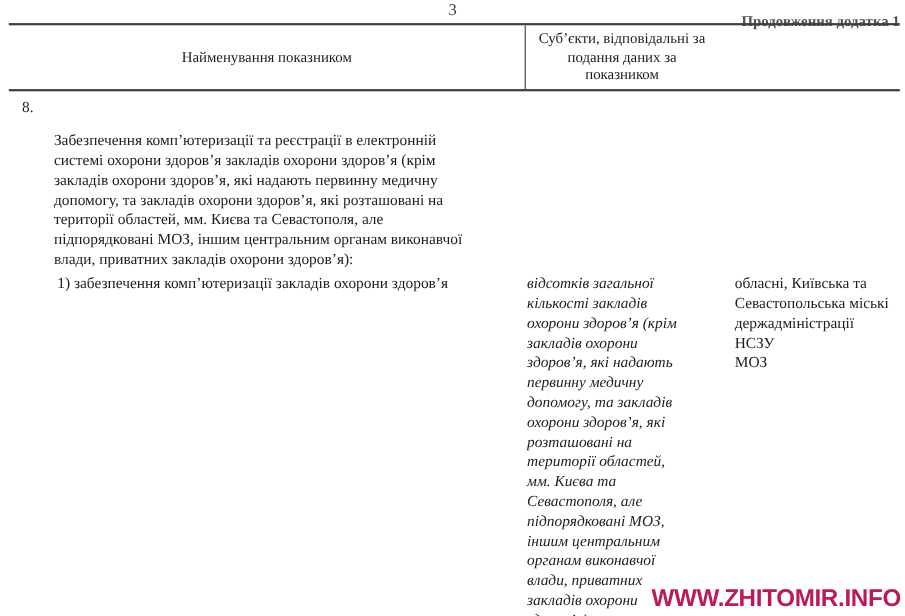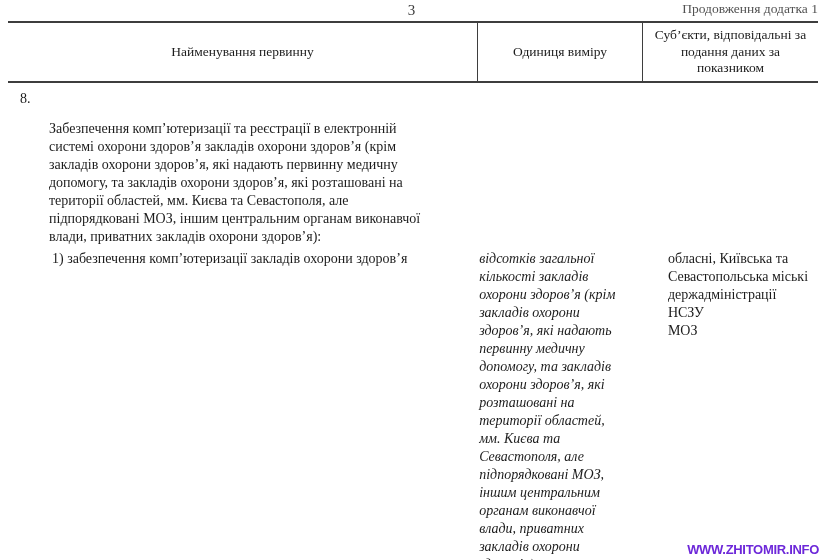--- a/index.html
+++ b/index.html
@@ -9,22 +9,22 @@
     font-family: "Liberation Serif", serif;
     color: #1c1c1c;
     position: relative;
     overflow: hidden;
   }
   .page-number {
     position: absolute; top: 2px; left: 0; width: 823px;
     text-align: center; font-size: 15px; color: #3a3a3a;
   }
   .continuation {
-    position: absolute; top: 1px; right: 5px;
-    font-size: 13.5px; color: #525252;
+    position: absolute; top: 12px; right: 5px;
+    font-size: 13.5px; color: #525252; font-weight: bold;
   }
   .tbl-header {
     position: absolute; top: 21px; left: 8px;
     width: 810px; height: 62px;
     border-top: 2px solid #3e3e3e;
     border-bottom: 2px solid #3e3e3e;
     display: flex;
     box-sizing: border-box;
   }
   .th {
@@ -44,39 +44,36 @@
   .num { width: 29px; padding-left: 12px; box-sizing: content-box; }
   .indicator-text { width: 429px; margin-top: 30px; }
   .row-sub { display: flex; margin-top: 4px; gap: 36px; }
   .col { box-sizing: border-box; }
   .col1 { width: 470px; padding-left: 44px; }
   .col2 { width: 165px; padding-left: 6px; font-style: italic; }
   .col3 { width: 175px; padding-left: 9px; }
   .watermark {
     position: absolute; right: 4px; bottom: 3px;
     font-family: "Liberation Sans", sans-serif;
-    font-weight: bold; font-size: 13px;
+    font-weight: bold; font-size: 22px;
     letter-spacing: -0.3px;
-    color: #6d28d9;
+    color: #be185d;
   }
 </style>
 </head>
 <body>
 
 <div class="page">
 
   <div class="page-number">3</div>
   <div class="continuation">Продовження додатка 1</div>
 
   <div class="tbl-header">
     <div class="th th-indicator">
-      <span>Найменування первинну</span>
-    </div>
-    <div class="th th-unit">
-      <span>Одиниця виміру</span>
+      <span>Найменування показником</span>
     </div>
     <div class="th th-subjects">
       <span>Суб’єкти, відповідальні за подання даних за показником</span>
     </div>
   </div>
 
   <div class="tbl-body">
     <div class="row-main">
       <div class="num">8.</div>
       <div class="indicator-text pre">Забезпечення комп’ютеризації та реєстрації в електронній

